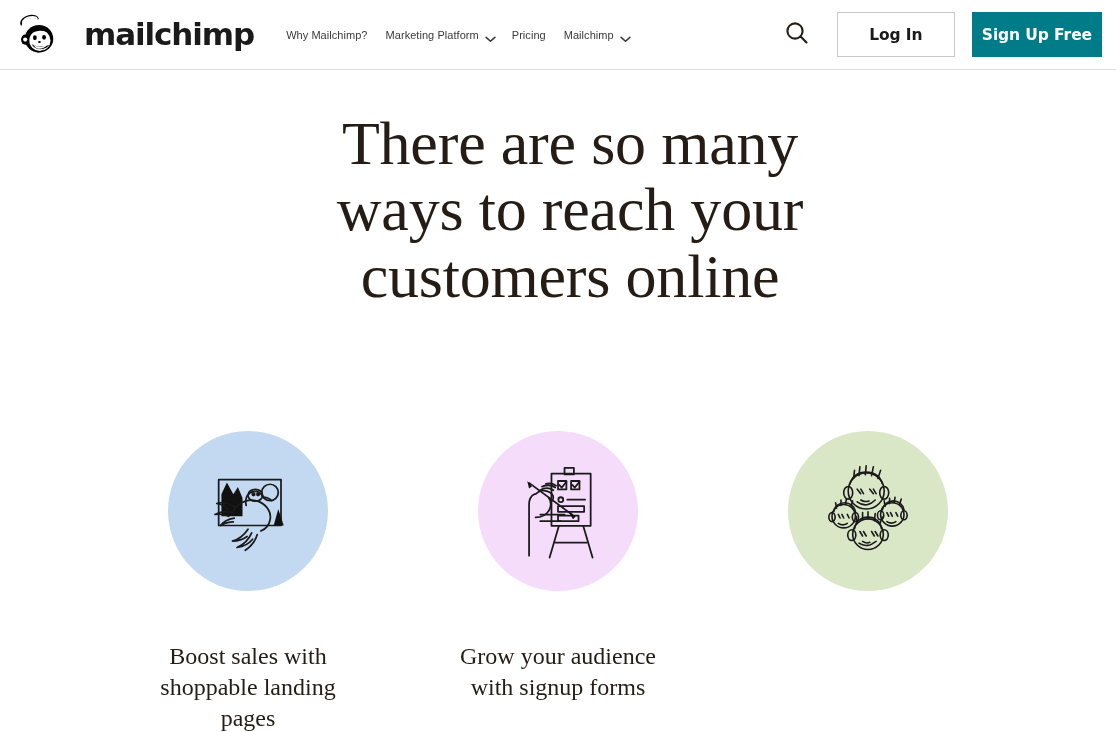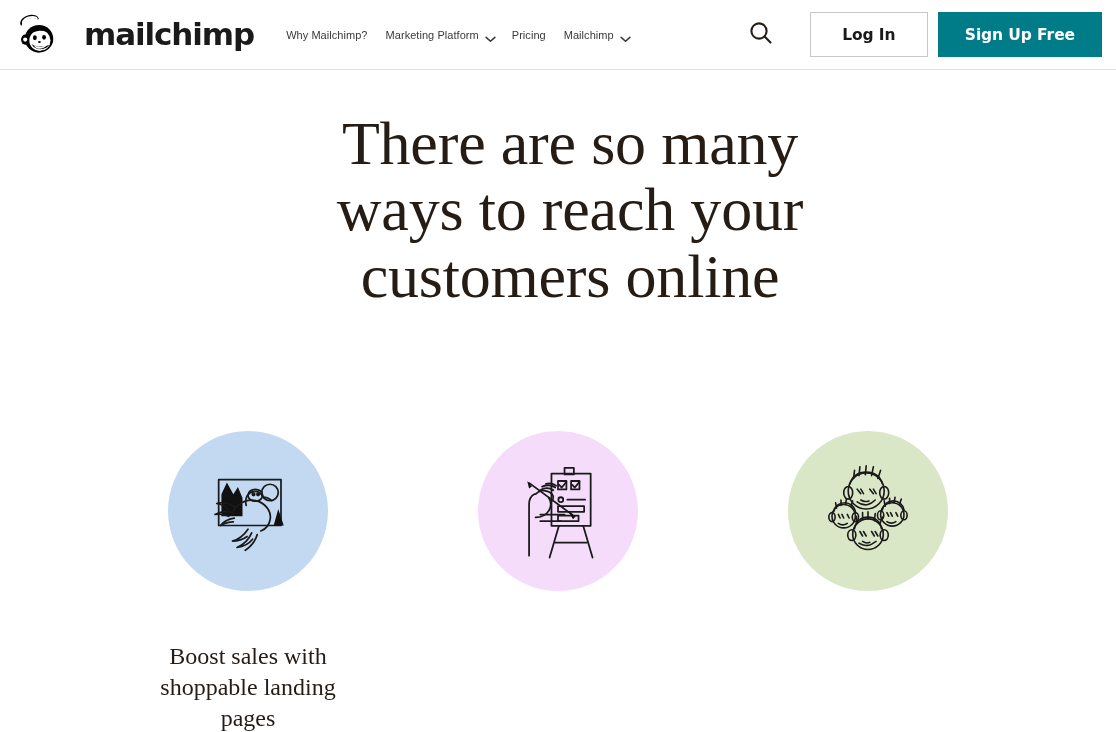--- a/index.html
+++ b/index.html
@@ -70,21 +70,21 @@
     width: 9px;
     height: 6px;
     display: inline-block;
     position: relative;
     top: 1px;
   }
 
   .header-right {
     display: flex;
     align-items: center;
-    gap: 9px;
+    gap: 0;
     flex: 0 0 auto;
   }
   .search-btn {
     width: 44px;
     height: 44px;
     display: flex;
     align-items: center;
     justify-content: center;
     background: none;
     border: none;
@@ -102,32 +102,32 @@
     font-size: 15.5px;
     font-weight: 700;
     cursor: pointer;
     display: flex;
     align-items: center;
     justify-content: center;
     letter-spacing: -0.1px;
   }
   .btn-signup {
     height: 45px;
-    padding: 0 27px;
+    padding: 0 10px;
     border: none;
     background: #007c89;
     color: #ffffff;
     font-family: "DejaVu Sans", sans-serif;
     font-size: 15.5px;
     font-weight: 700;
     cursor: pointer;
     display: flex;
     align-items: center;
     justify-content: center;
-    margin-left: 1px;
+    margin-left: 17px;
     letter-spacing: -0.1px;
   }
 
   
   .hero {
     width: 100%;
     padding-top: 40px;
     display: flex;
     justify-content: center;
     margin-left: 12px;
@@ -335,20 +335,21 @@
             <path d="M24 32l46 34"></path>
             <path d="M22 30l5 6-3 2z" fill="#111" stroke="none"></path>
             <path d="M66 62l8 6-3 3z" fill="#111" stroke="none"></path>
 
             <line x1="36" y1="66" x2="62" y2="66"></line>
             <line x1="36" y1="73" x2="58" y2="73"></line>
           </g>
         </svg>
       </span>
     </span>
+    <span class="card-label">Grow your audience with signup forms</span>
   </a>
 
   <a class="card" href="#">
     <span class="card-circle" style="background:#D9E7C7">
       <span>
         <svg width="108" height="108" viewBox="0 0 120 120" aria-hidden="true">
           <g stroke="#1a1a1a" fill="none" stroke-width="1.8" stroke-linecap="round" stroke-linejoin="round">
 
             <circle cx="58" cy="40" r="20"></circle>
             <path d="M40 32c2-8 9-13 18-13s16 5 18 13"></path>

